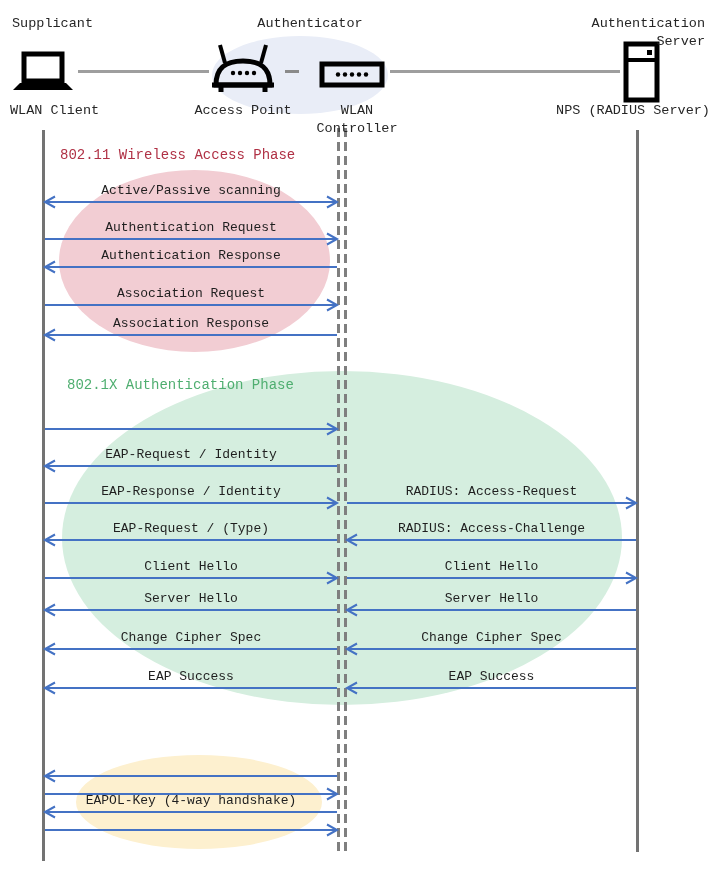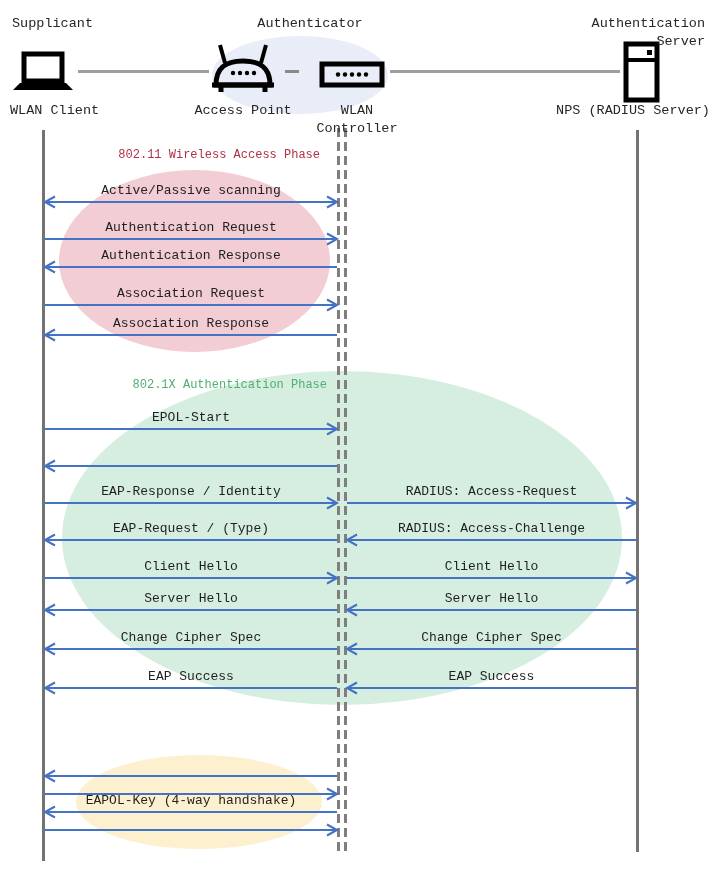--- a/index.html
+++ b/index.html
@@ -23,21 +23,21 @@
   .icon{position:absolute;z-index:2;}
   .role{position:absolute;top:15px;font-size:13.5px;height:18px;line-height:18px;z-index:3;}
   .role-supplicant{left:12px;}
   .role-authenticator{left:230px;width:160px;text-align:center;}
   .role-server{left:540px;width:165px;text-align:right;}
   .devlabel{position:absolute;top:102px;font-size:13.5px;height:18px;line-height:18px;z-index:3;}
   .dev-client{left:10px;}
   .dev-ap{left:183px;width:120px;text-align:center;}
   .dev-controller{left:297px;width:120px;text-align:center;}
   .dev-nps{left:553px;width:160px;text-align:center;}
-  .phase-title{position:absolute;font-size:12px;line-height:19px;text-align:right;z-index:3;}
+  .phase-title{position:absolute;font-size:14px;line-height:19px;text-align:left;z-index:3;}
   .pt-1{left:60px;top:146px;width:260px;}
   .pt-2{left:67px;top:376px;width:260px;}
   .pt-3{left:87px;top:721px;width:210px;}
   .msg-label{position:absolute;text-align:center;font-size:13px;height:17px;line-height:17px;
              color:#1f1f1f;z-index:3;white-space:nowrap;}
   #label-layer{position:absolute;inset:0;z-index:3;pointer-events:none;}
   #arrow-layer{position:absolute;left:0;top:0;z-index:2;pointer-events:none;}
 </style>
 </head>
 <body>
@@ -156,21 +156,21 @@
       <polyline points="55,806.5 45,812 55,817.5" fill="none" stroke="#4472C4" stroke-width="2"></polyline>
       <line x1="45" y1="830" x2="337" y2="830" stroke="#4472C4" stroke-width="2"></line>
       <polyline points="327,824.5 337,830 327,835.5" fill="none" stroke="#4472C4" stroke-width="2"></polyline>
     </svg>
   <div id="label-layer">
       <div class="msg-label" style="left: 45px; width: 292px; top: 182px;">Active/Passive scanning</div>
       <div class="msg-label" style="left: 45px; width: 292px; top: 219px;">Authentication Request</div>
       <div class="msg-label" style="left: 45px; width: 292px; top: 247px;">Authentication Response</div>
       <div class="msg-label" style="left: 45px; width: 292px; top: 285px;">Association Request</div>
       <div class="msg-label" style="left: 45px; width: 292px; top: 315px;">Association Response</div>
-      <div class="msg-label" style="left: 45px; width: 292px; top: 409px;">EPOL-Start</div>
+      <div class="msg-label" style="left: 45px; width: 292px; top: 446px;">EAP-Request / Identity</div>
       <div class="msg-label" style="left: 45px; width: 292px; top: 483px;">EAP-Response / Identity</div>
       <div class="msg-label" style="left: 347px; width: 289px; top: 483px;">RADIUS: Access-Request</div>
       <div class="msg-label" style="left: 45px; width: 292px; top: 520px;">EAP-Request / (Type)</div>
       <div class="msg-label" style="left: 347px; width: 289px; top: 520px;">RADIUS: Access-Challenge</div>
       <div class="msg-label" style="left: 45px; width: 292px; top: 558px;">Client Hello</div>
       <div class="msg-label" style="left: 347px; width: 289px; top: 558px;">Client Hello</div>
       <div class="msg-label" style="left: 45px; width: 292px; top: 590px;">Server Hello</div>
       <div class="msg-label" style="left: 347px; width: 289px; top: 590px;">Server Hello</div>
       <div class="msg-label" style="left: 45px; width: 292px; top: 629px;">Change Cipher Spec</div>
       <div class="msg-label" style="left: 347px; width: 289px; top: 629px;">Change Cipher Spec</div>

